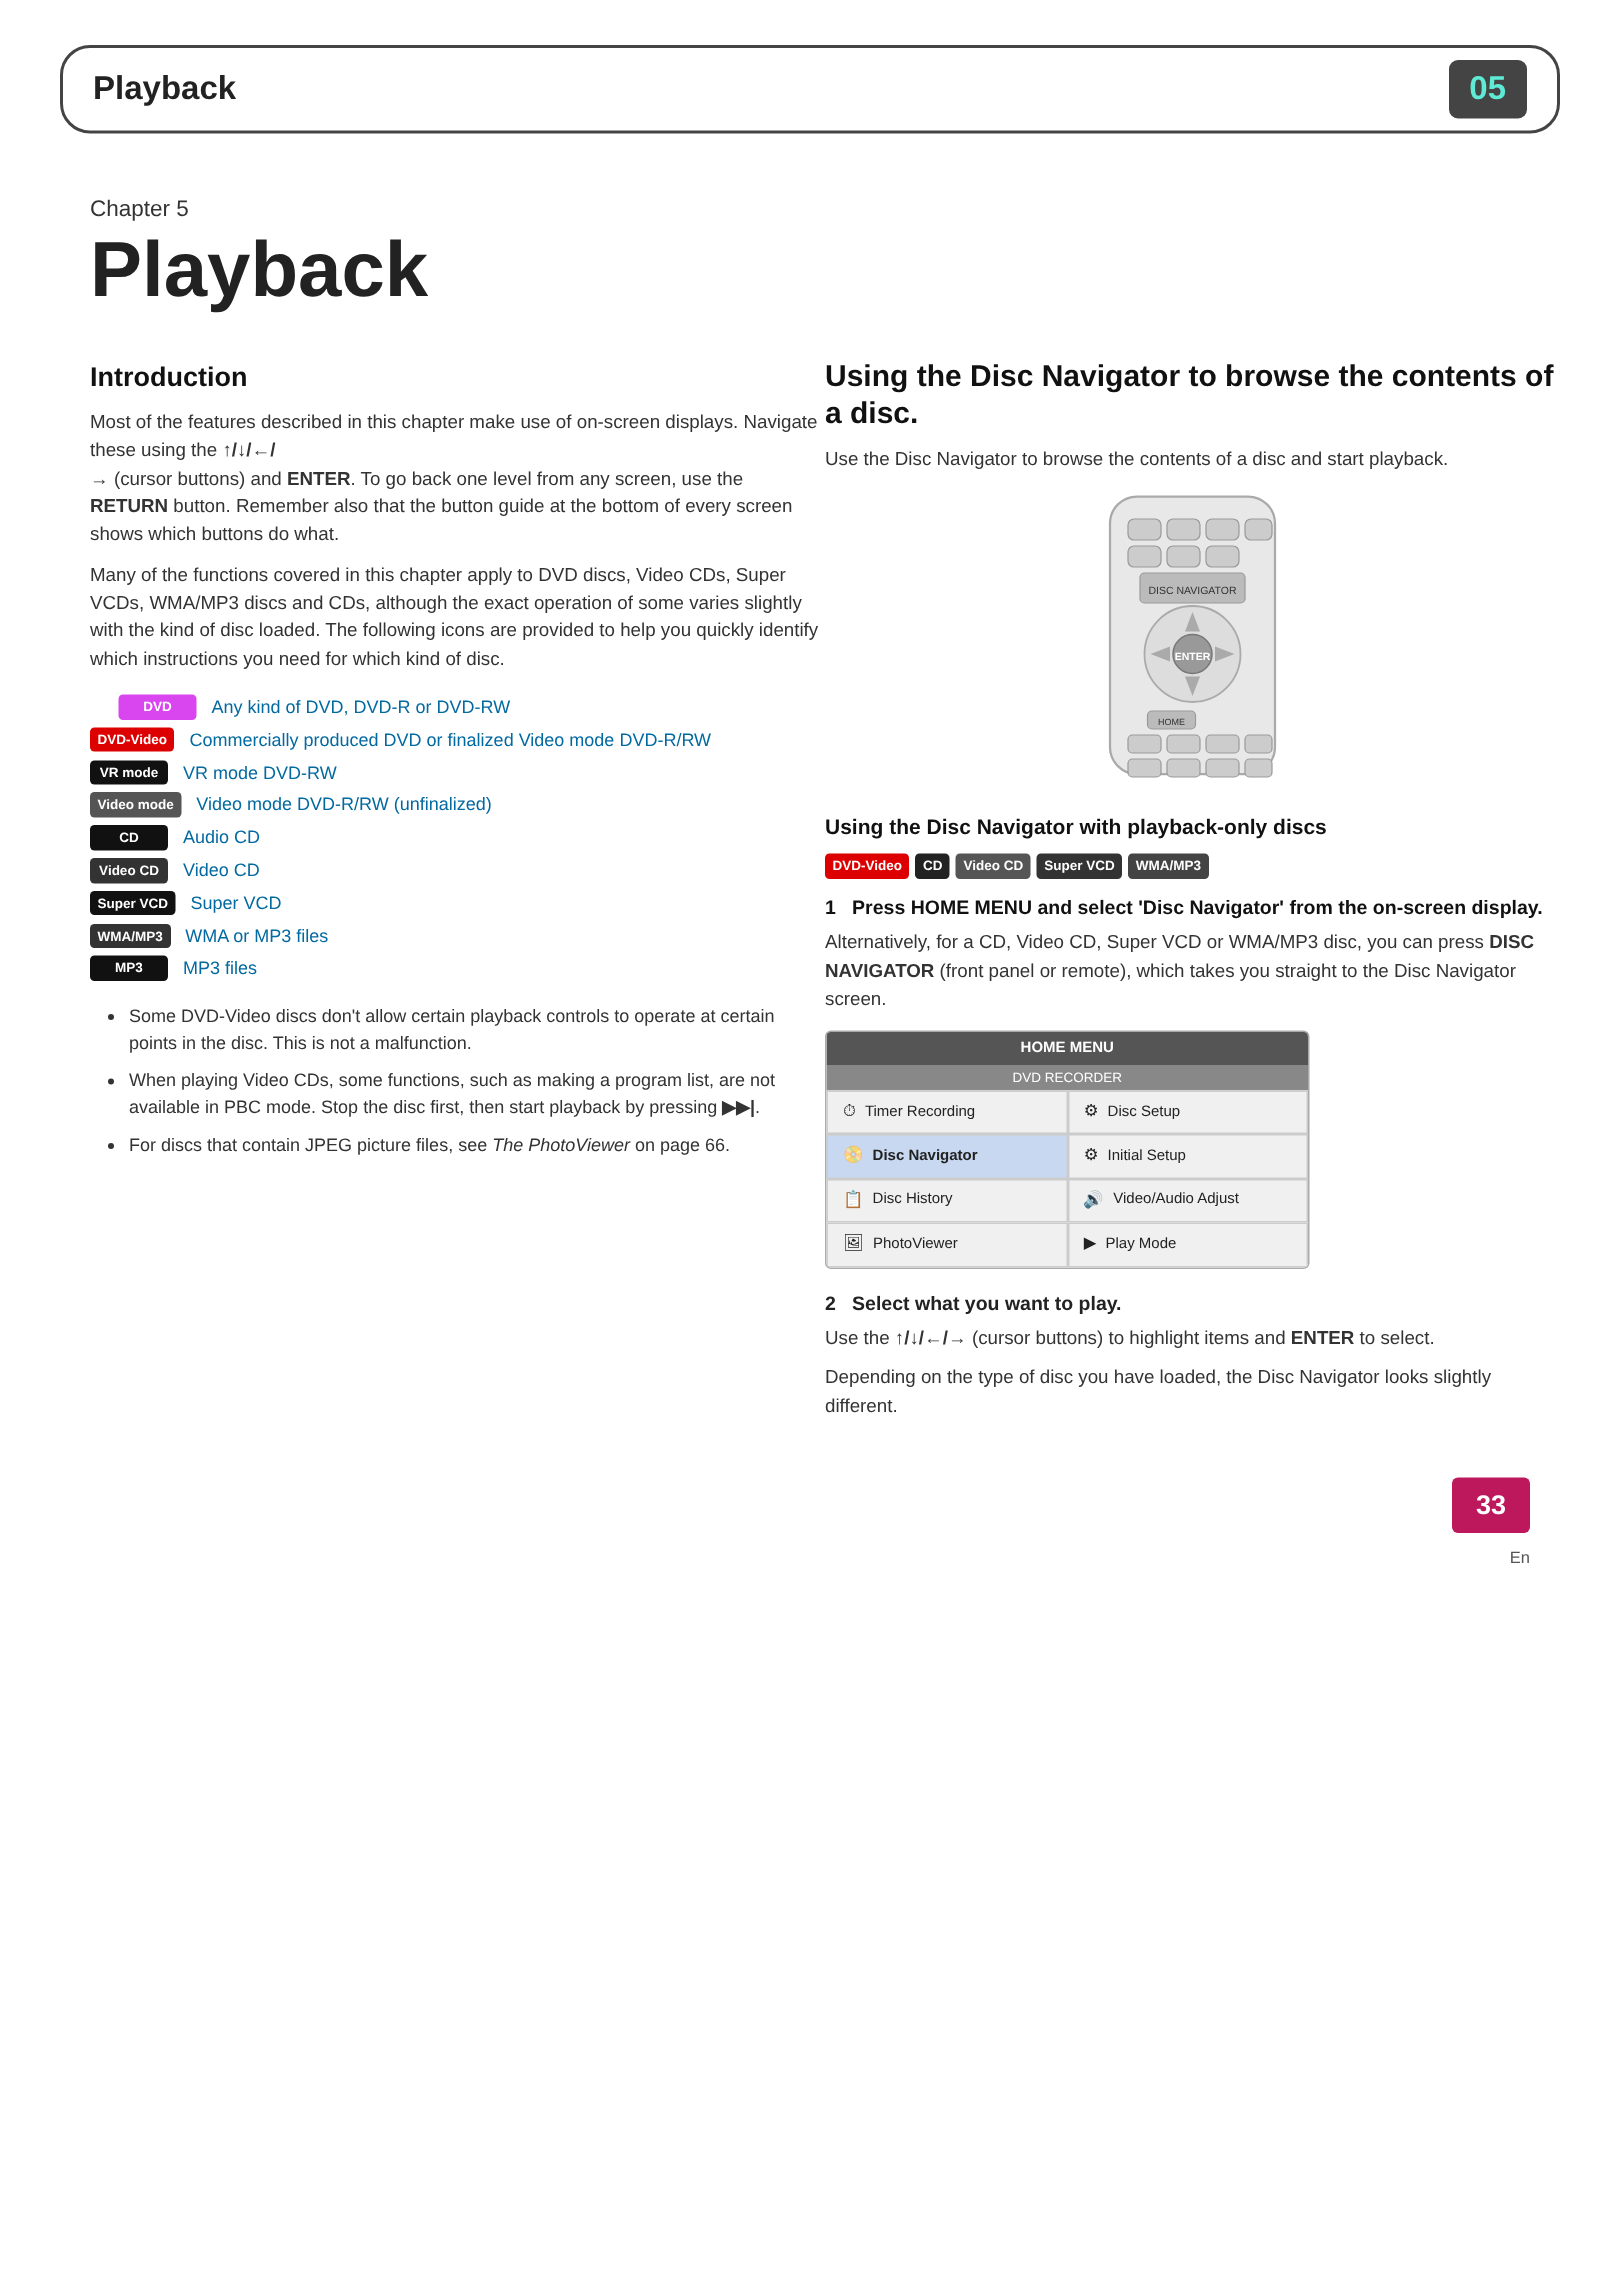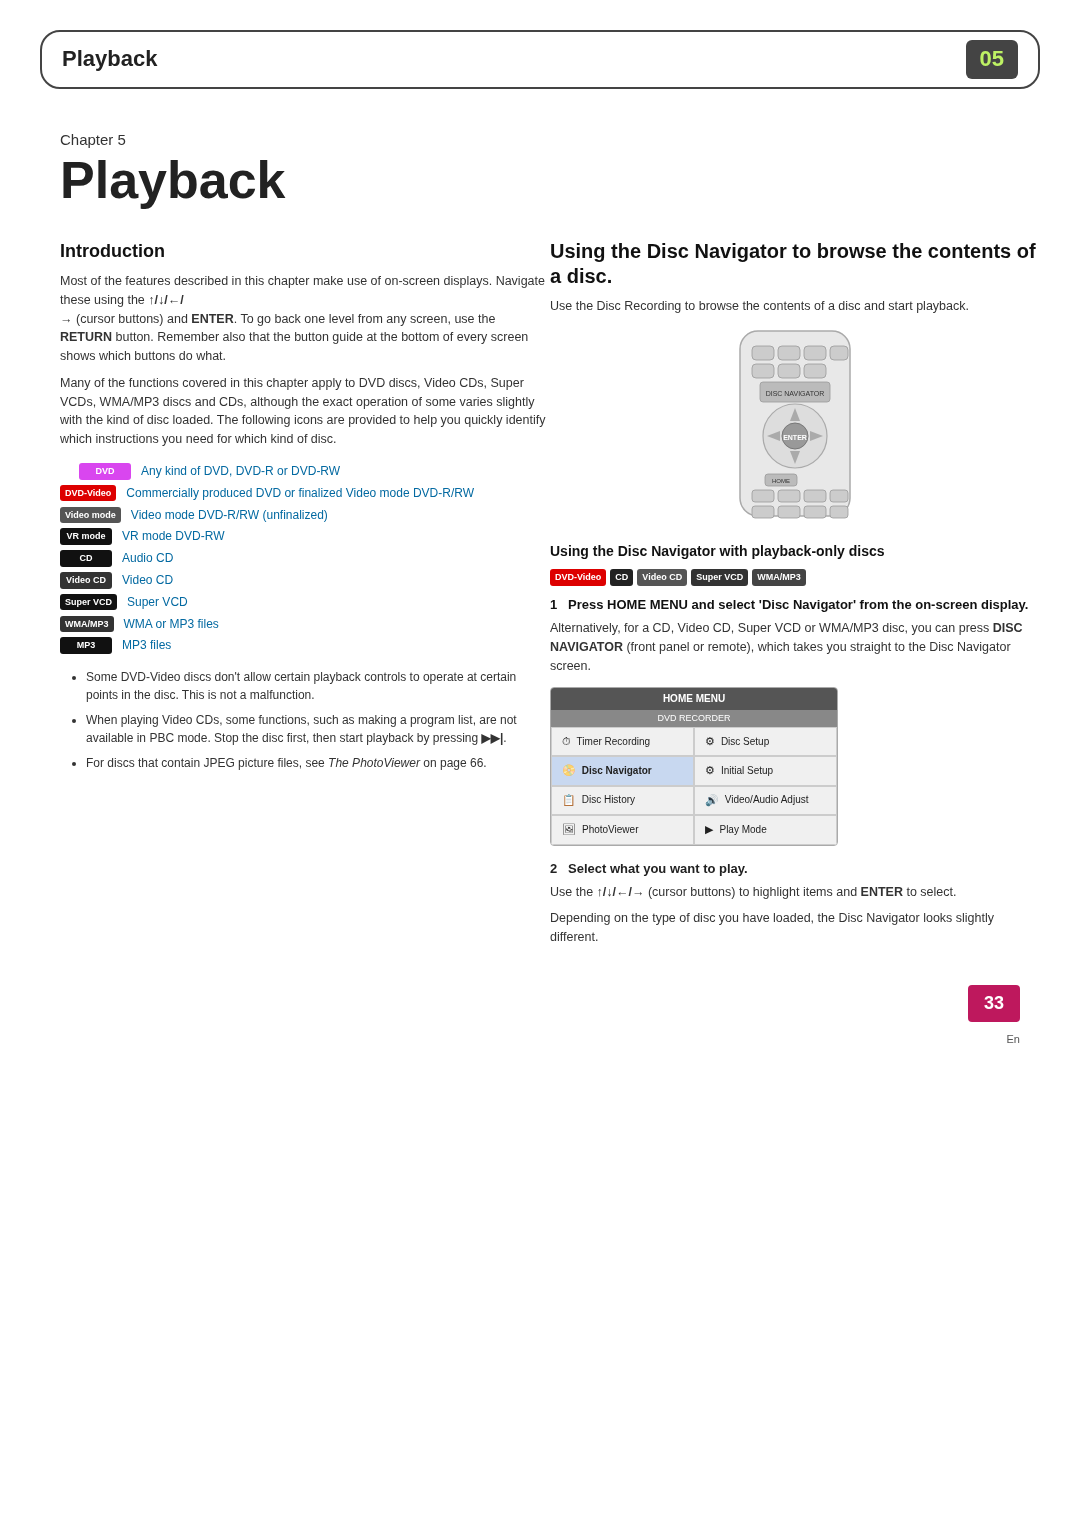--- a/index.html
+++ b/index.html
@@ -24,21 +24,21 @@
       padding: 8px 20px;
       background: #fff;
     }
     .header-title {
       font-size: 22px;
       font-weight: bold;
       color: #222;
     }
     .header-num {
       background: #444;
-      color: #bef264;
+      color: #5eead4;
       font-size: 22px;
       font-weight: bold;
       padding: 4px 14px;
       border-radius: 6px;
     }
 
     
     .chapter-area {
       margin: 40px 40px 0 60px;
     }
@@ -177,21 +177,21 @@
       font-size: 13px;
       font-weight: bold;
       margin-bottom: 5px;
       color: #111;
     }
 
     
     .home-menu-box {
       border: 1px solid #aaa;
       border-radius: 4px;
-      width: 288px;
+      width: 323px;
       margin: 12px 0;
       background: #f5f5f5;
       overflow: hidden;
     }
     .home-menu-title-bar {
       background: #555;
       color: #fff;
       font-size: 10px;
       font-weight: bold;
       padding: 4px 10px;
@@ -297,26 +297,26 @@
     <div class="icon-list">
       <div class="icon-row">
         <span class="icon-badge dvd">DVD</span>
         <span class="icon-desc">Any kind of DVD, DVD-R or DVD-RW</span>
       </div>
       <div class="icon-row">
         <span class="icon-badge dvd-video">DVD-Video</span>
         <span class="icon-desc">Commercially produced DVD or finalized Video mode DVD-R/RW</span>
       </div>
       <div class="icon-row">
+        <span class="icon-badge vr-mode">VR mode</span>
+        <span class="icon-desc">VR mode DVD-RW</span>
+      </div>
+      <div class="icon-row">
         <span class="icon-badge video-mode">Video mode</span>
         <span class="icon-desc">Video mode DVD-R/RW (unfinalized)</span>
-      </div>
-      <div class="icon-row">
-        <span class="icon-badge vr-mode">VR mode</span>
-        <span class="icon-desc">VR mode DVD-RW</span>
       </div>
       <div class="icon-row">
         <span class="icon-badge cd">CD</span>
         <span class="icon-desc">Audio CD</span>
       </div>
       <div class="icon-row">
         <span class="icon-badge video-cd">Video CD</span>
         <span class="icon-desc">Video CD</span>
       </div>
       <div class="icon-row">
@@ -340,21 +340,21 @@
     </ul>
   </div>
 
   <div class="col-right">
 
     <div class="section-heading-lg">
       Using the Disc Navigator to browse the contents of a disc.
     </div>
 
     <p class="body-text">
-      Use the Disc Recording to browse the contents of a disc and start playback.
+      Use the Disc Navigator to browse the contents of a disc and start playback.
     </p>
 
     <div class="remote-svg-wrap">
       <svg width="170" height="200" viewBox="0 0 170 200" xmlns="http://www.w3.org/2000/svg">
 
         <rect x="30" y="5" width="110" height="185" rx="18" ry="18" fill="#e8e8e8" stroke="#aaa" stroke-width="1.5"></rect>
 
         <rect x="42" y="20" width="22" height="14" rx="4" fill="#ccc" stroke="#999" stroke-width="0.8"></rect>
         <rect x="68" y="20" width="22" height="14" rx="4" fill="#ccc" stroke="#999" stroke-width="0.8"></rect>
         <rect x="94" y="20" width="22" height="14" rx="4" fill="#ccc" stroke="#999" stroke-width="0.8"></rect>

